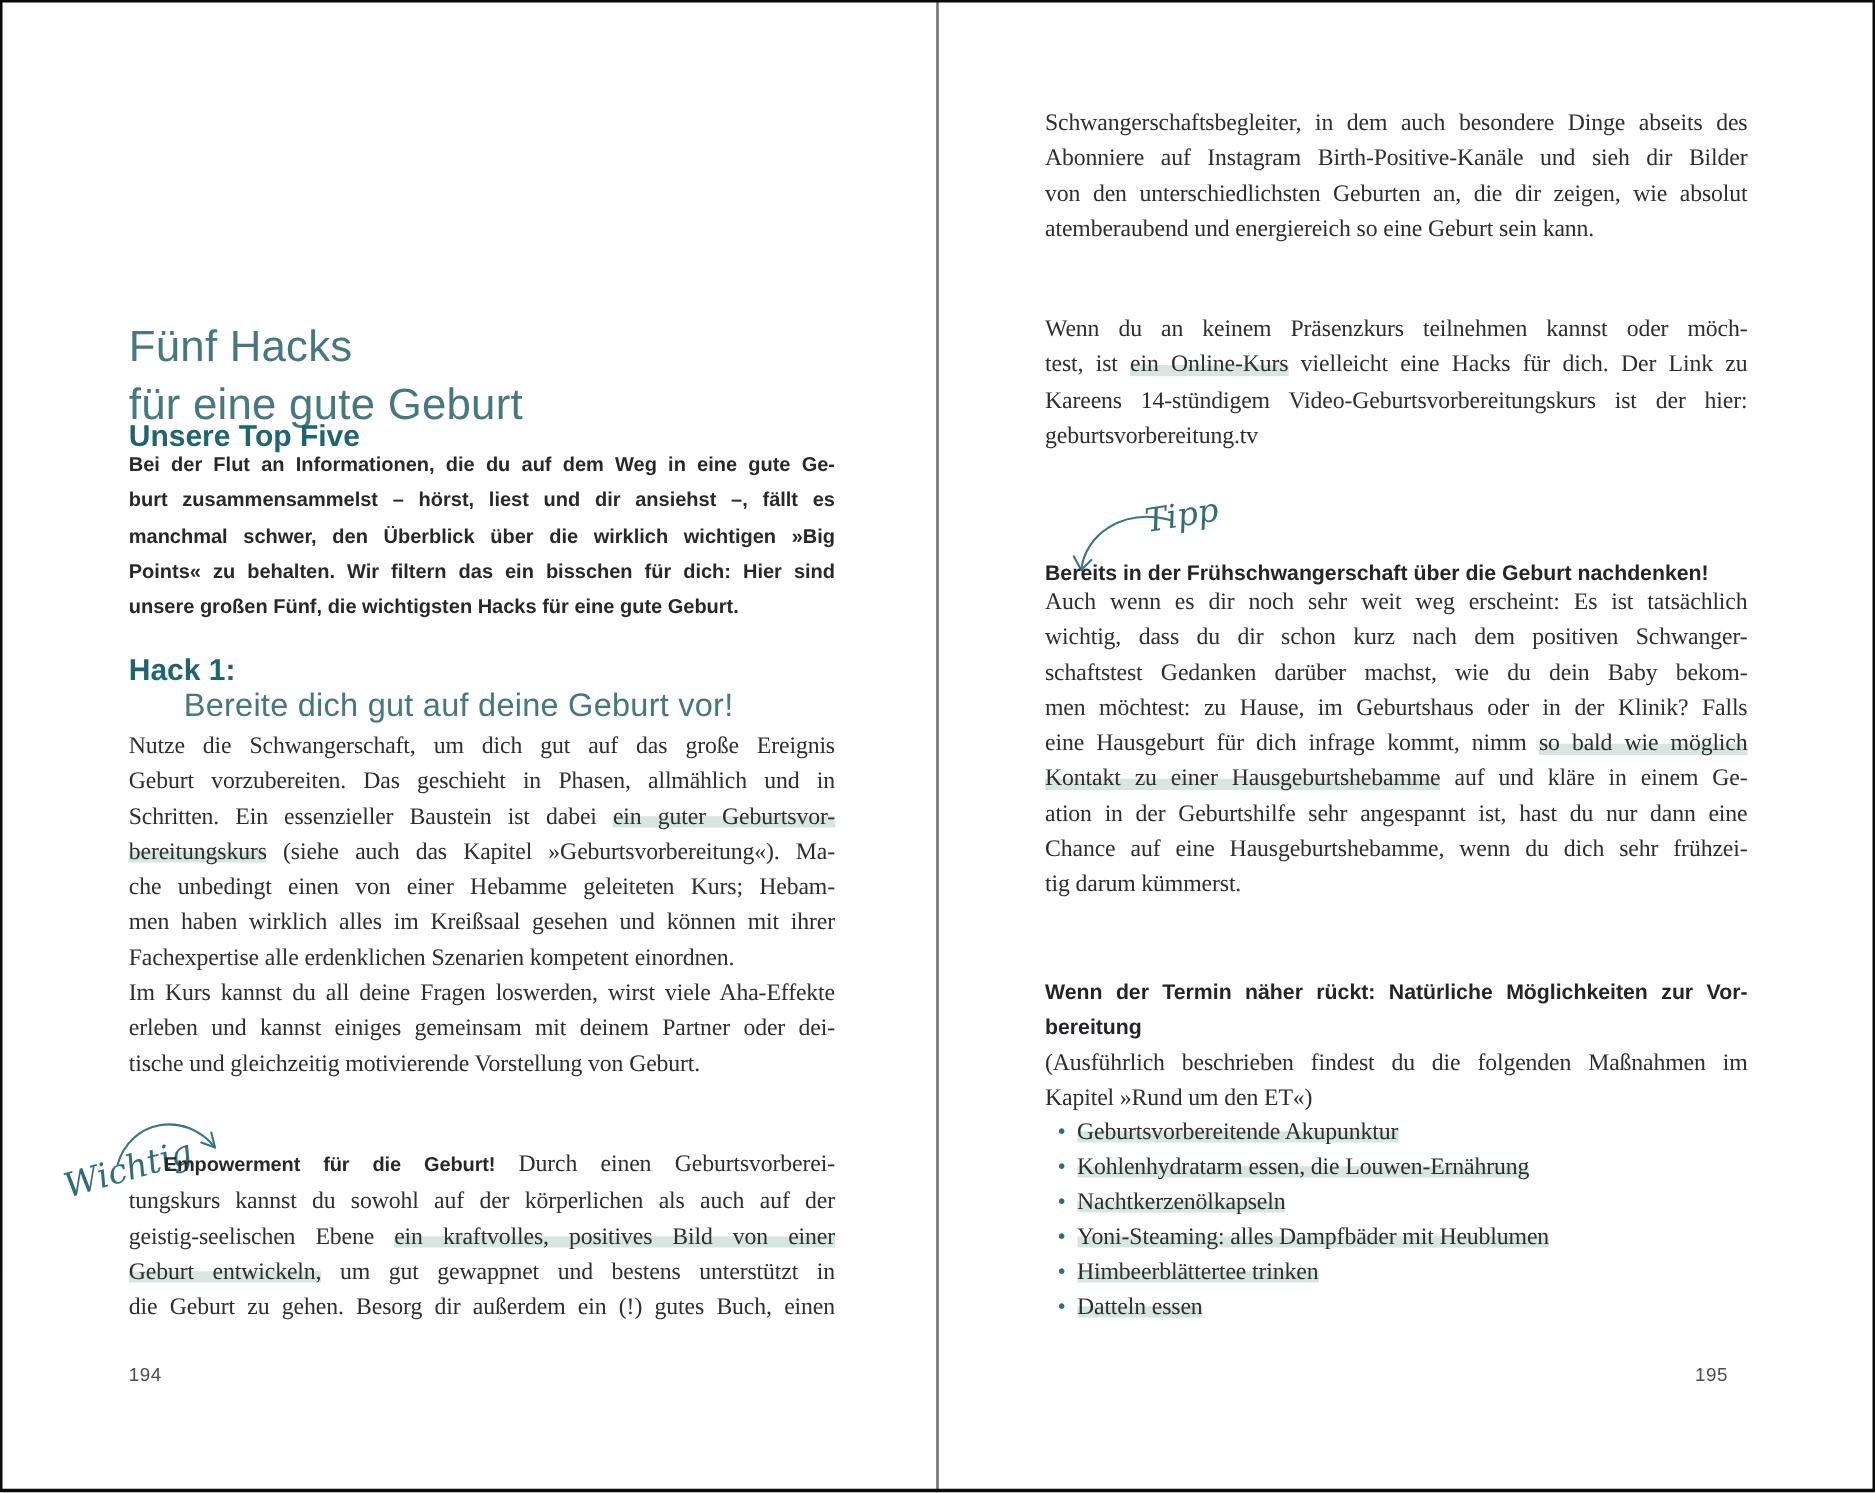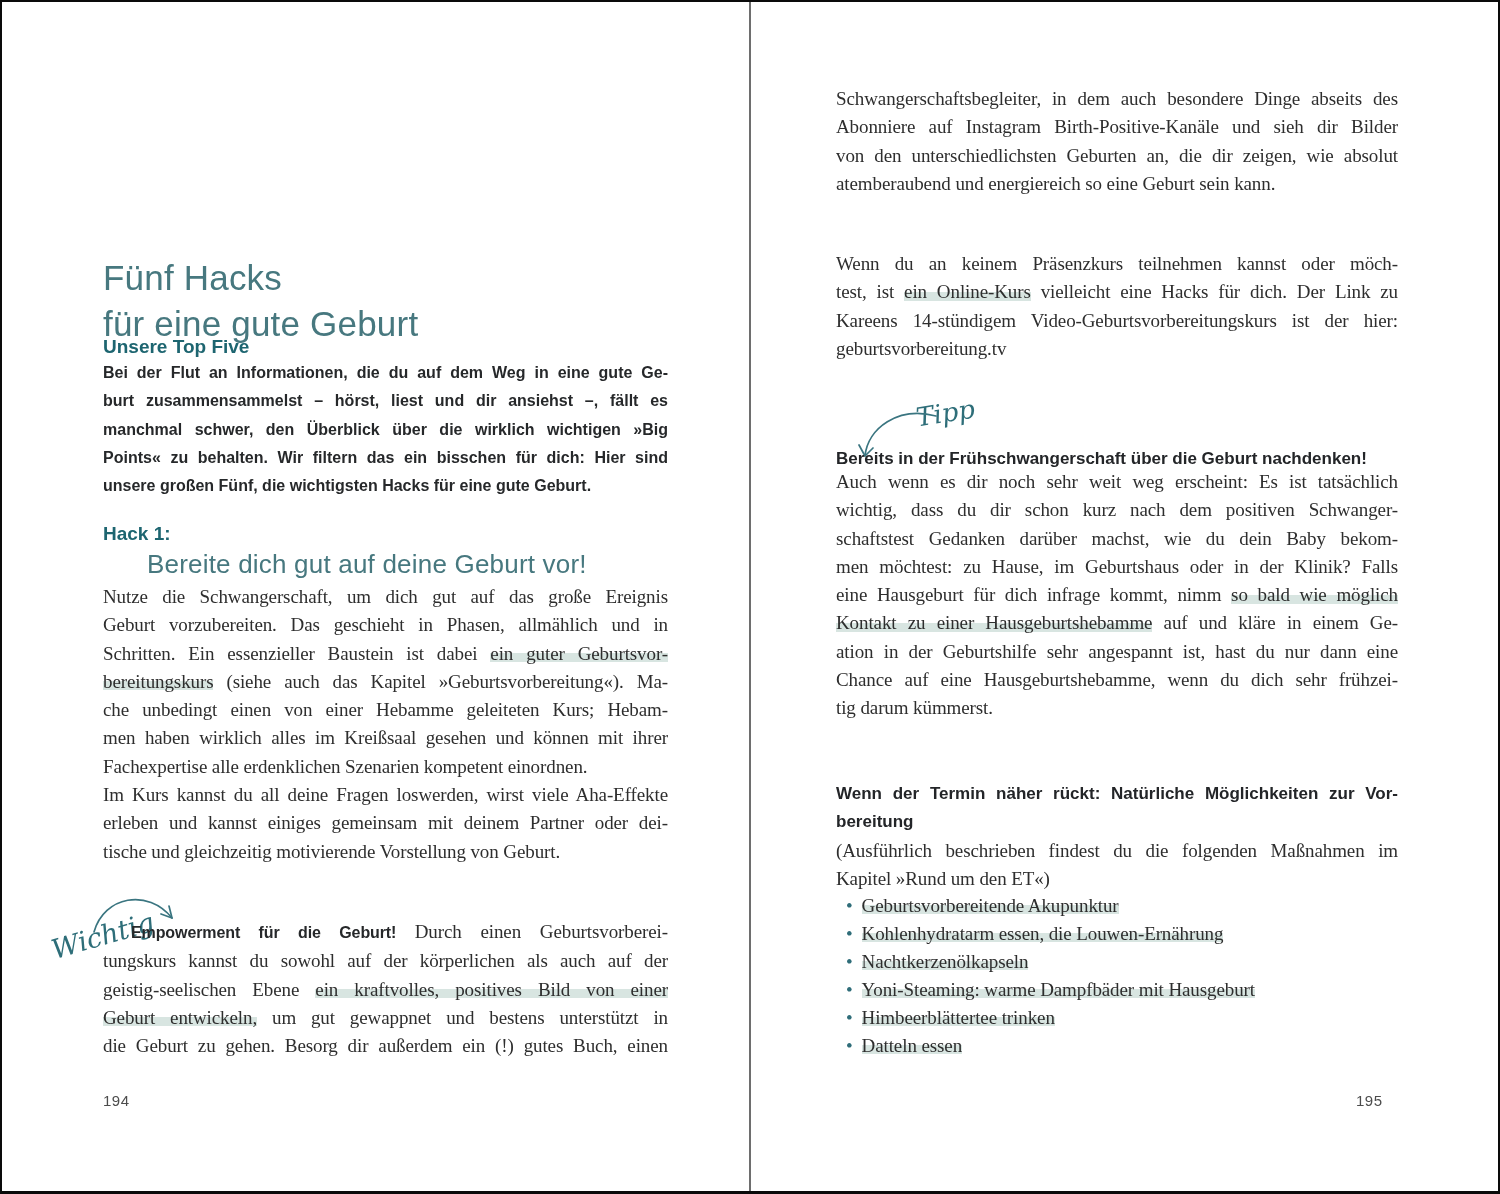--- a/index.html
+++ b/index.html
@@ -8,21 +8,21 @@
   .frame{position:absolute;inset:0;border:2px solid #0a0a0a;border-bottom-width:3px;pointer-events:none;z-index:50;}
   .divider{position:absolute;left:749px;top:0;bottom:0;width:2px;background:#6e6e6e;z-index:40;}
 
   .abs{position:absolute;}
   .line{white-space:nowrap;}
   .line.j{text-align:justify;text-align-last:justify;}
 
   
   .title{font-family:"Liberation Sans",sans-serif;font-weight:normal;font-size:35px;line-height:46px;
          color:#47787f;letter-spacing:0.2px;}
-  .teal-label{font-family:"Liberation Sans",sans-serif;font-weight:bold;font-size:19px;color:#1d6570;}
+  .teal-label{font-family:"Liberation Sans",sans-serif;font-weight:bold;font-size:24px;color:#1d6570;}
   .hack-title{font-family:"Liberation Sans",sans-serif;font-weight:normal;font-size:26px;color:#47787f;letter-spacing:0.2px;}
 
   .sansbold-block{font-family:"Liberation Sans",sans-serif;font-weight:bold;font-size:16px;
                   line-height:28.3px;color:#26282a;}
   .serif-block{font-family:"Liberation Serif",serif;font-size:19px;line-height:28.3px;color:#2e2e2e;letter-spacing:-0.1px;}
   .h-bold{font-family:"Liberation Sans",sans-serif;font-weight:bold;font-size:17px;line-height:28.3px;color:#232528;}
 
   .hl{background-image:linear-gradient(#d8e5e1,#d8e5e1);background-size:100% 9px;
       background-position:0 86%;background-repeat:no-repeat;}
   .lead-bold{font-family:"Liberation Sans",sans-serif;font-weight:bold;font-size:16px;color:#26282a;}
@@ -143,19 +143,19 @@
 
   <div class="abs serif-block" style="left:836px;top:837px;width:562px;">
       <div class="line j"><span>(Ausführlich beschrieben findest du die folgenden Maßnahmen im</span></div>
       <div class="line"><span>Kapitel »Rund um den ET«)</span></div>
     </div>
 
   <div class="abs serif-block" style="left:846px;top:892px;width:552px;">
       <div class="bullet-row"><span class="dot">•</span><span class="hl">Geburtsvorbereitende Akupunktur</span></div>
       <div class="bullet-row"><span class="dot">•</span><span class="hl">Kohlenhydratarm essen, die Louwen-Ernährung</span></div>
       <div class="bullet-row"><span class="dot">•</span><span class="hl">Nachtkerzenölkapseln</span></div>
-      <div class="bullet-row"><span class="dot">•</span><span class="hl">Yoni-Steaming: warme Dampfbäder mit Hausgeburt</span></div>
+      <div class="bullet-row"><span class="dot">•</span><span class="hl">Yoni-Steaming: alles Dampfbäder mit Heublumen</span></div>
       <div class="bullet-row"><span class="dot">•</span><span class="hl">Himbeerblättertee trinken</span></div>
       <div class="bullet-row"><span class="dot">•</span><span class="hl">Datteln essen</span></div>
     </div>
 
   <div class="abs pagenum" style="left:1356px;top:1092px;">195</div>
 </div>
 
 </body></html>

